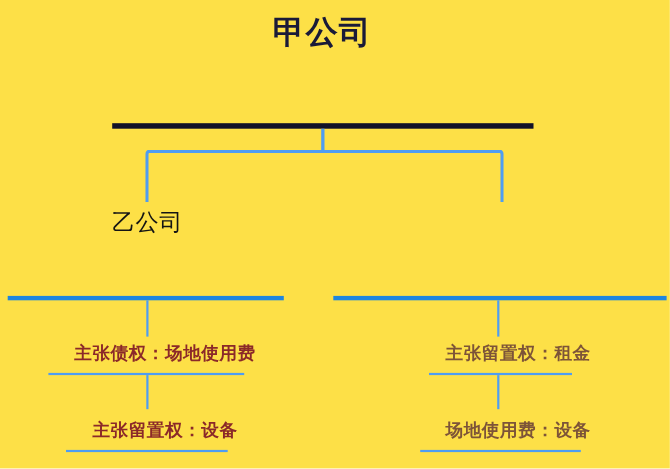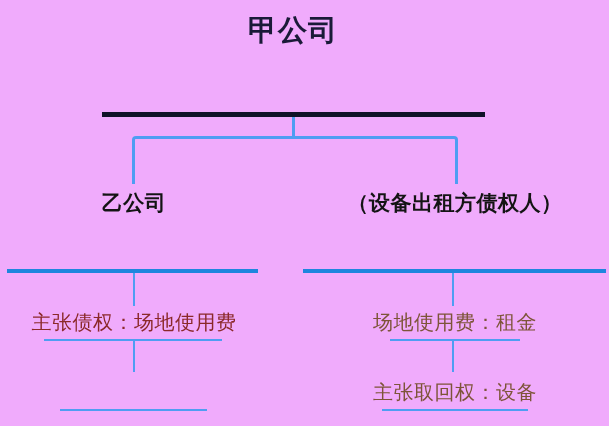--- a/index.html
+++ b/index.html
@@ -1,34 +1,34 @@
 <!DOCTYPE html>
 <html><head>
 <meta charset="utf-8">
 <style>
   html,body { margin:0; padding:0; background:#ffffff; }
   .stage {
-    position:relative; width:609px; height:426px; background:#f0abfc;
+    position:relative; width:609px; height:426px; background:#fde047;
     font-family:"Liberation Sans","DejaVu Sans",sans-serif;
     overflow:hidden;
   }
   .txt { position:absolute; text-align:center; white-space:nowrap; }
   .root-title {
     left:0; width:586px; top:10px;
     font-size:29px; font-weight:bold; line-height:40px;
     color:#1a1a38; letter-spacing:1px;
   }
   .node-title {
-    top:187px; font-size:21px; font-weight:bold; line-height:31px;
+    top:187px; font-size:21px; font-weight:normal; line-height:31px;
     color:#141414; letter-spacing:0.5px;
   }
   .node-left  { left:0;   width:268px; }
   .node-right { left:320px; width:270px; }
   .claim {
-    font-size:20px; font-weight:normal; line-height:20px; letter-spacing:0.5px;
+    font-size:16px; font-weight:bold; line-height:20px; letter-spacing:0.5px;margin-left:16px;
   }
   .claim-left  { left:0;    width:268px; color:#8b2929; }
   .claim-right { left:320px; width:270px; color:#7d5438; }
   .row1 { top:312px; }
   .row2 { top:382px; }
   .line { position:absolute; }
   .navy-line   { background:#111128; }
   .blue-thick  { background:#1e86de; }
   .blue-thin   { background:#4f9df2; }
   .connector {
@@ -51,39 +51,39 @@
 
   <div class="line blue-thin" style="left:292px; top:117px; width:3px; height:20px;"></div>
 
   <div class="connector"></div>
 
   <div class="txt node-title node-left">
     <div>乙公司</div>
   </div>
 
   <div class="txt node-title node-right">
-    <div>（设备出租方债权人）</div>
   </div>
 
   <div class="line blue-thick" style="left:7px; top:269px; width:251px; height:4px;"></div>
 
   <div class="line blue-thick" style="left:303px; top:269px; width:303px; height:4px;"></div>
 
   <div class="line blue-thin" style="left:133px; top:273px; width:2px; height:33px;"></div>
 
   <div class="line blue-thin" style="left:452px; top:273px; width:2px; height:33px;"></div>
 
   <div class="txt claim claim-left row1">主张债权：场地使用费</div>
-  <div class="txt claim claim-right row1">场地使用费：租金</div>
+  <div class="txt claim claim-right row1">主张留置权：租金</div>
 
   <div class="line blue-thin" style="left:44px; top:339px; width:178px; height:2px;"></div>
   <div class="line blue-thin" style="left:390px; top:339px; width:130px; height:2px;"></div>
 
   <div class="line blue-thin" style="left:133px; top:341px; width:2px; height:31px;"></div>
 
   <div class="line blue-thin" style="left:452px; top:341px; width:2px; height:31px;"></div>
 
-  <div class="txt claim claim-right row2">主张取回权：设备</div>
+  <div class="txt claim claim-left row2">主张留置权：设备</div>
+  <div class="txt claim claim-right row2">场地使用费：设备</div>
 
   <div class="line blue-thin" style="left:60px; top:409px; width:147px; height:2px;"></div>
   <div class="line blue-thin" style="left:382px; top:409px; width:146px; height:2px;"></div>
 
 </div>
 
 </body></html>

